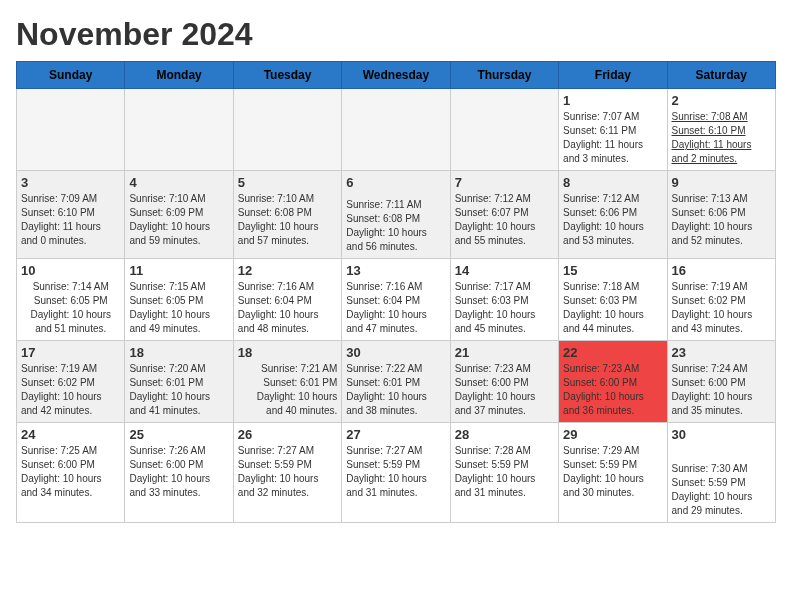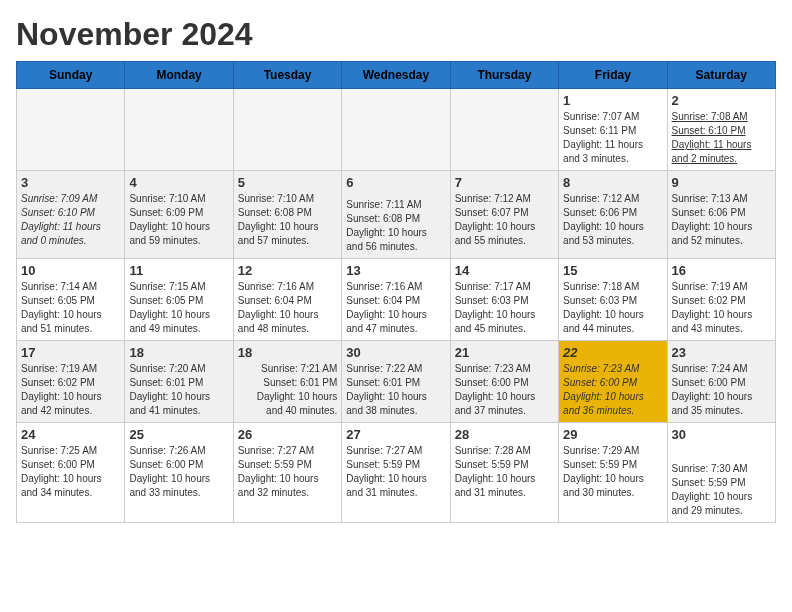--- a/index.html
+++ b/index.html
@@ -118,21 +118,21 @@
           <div class="day-number">2</div>
           <div class="day-info" style="white-space: pre-wrap; text-decoration: underline;">Sunrise: 7:08 AM
 Sunset: 6:10 PM
 Daylight: 11 hours
 and 2 minutes.</div>
         </td>
       </tr>
       <tr>
         <td style="background: rgb(240, 240, 240);">
           <div class="day-number">3</div>
-          <div class="day-info" style="white-space: pre-wrap; font-style: italic;">Sunrise: 7:09 AM
+          <div class="day-info" style="white-space: pre-wrap;">Sunrise: 7:09 AM
 Sunset: 6:10 PM
 Daylight: 11 hours
 and 0 minutes.</div>
         </td>
         <td style="background: rgb(240, 240, 240);">
           <div class="day-number">4</div>
           <div class="day-info" style="white-space: pre-wrap;">Sunrise: 7:10 AM
 Sunset: 6:09 PM
 Daylight: 10 hours
 and 59 minutes.</div>
@@ -169,21 +169,21 @@
           <div class="day-number">9</div>
           <div class="day-info" style="white-space: pre-wrap;">Sunrise: 7:13 AM
 Sunset: 6:06 PM
 Daylight: 10 hours
 and 52 minutes.</div>
         </td>
       </tr>
       <tr>
         <td>
           <div class="day-number">10</div>
-          <div class="day-info" style="white-space: pre-wrap;">Sunrise: 7:14 AM
+          <div class="day-info" style="white-space: pre-wrap; text-align: center;">Sunrise: 7:14 AM
 Sunset: 6:05 PM
 Daylight: 10 hours
 and 51 minutes.</div>
         </td>
         <td>
           <div class="day-number">11</div>
           <div class="day-info" style="white-space: pre-wrap;">Sunrise: 7:15 AM
 Sunset: 6:05 PM
 Daylight: 10 hours
 and 49 minutes.</div>
@@ -253,21 +253,21 @@
 Daylight: 10 hours
 and 38 minutes.</div>
         </td>
         <td style="background: rgb(240, 240, 240);">
           <div class="day-number">21</div>
           <div class="day-info" style="white-space: pre-wrap;">Sunrise: 7:23 AM
 Sunset: 6:00 PM
 Daylight: 10 hours
 and 37 minutes.</div>
         </td>
-        <td style="background: #eab308; font-style: italic;">
+        <td style="background: #ef4444;">
           <div class="day-number">22</div>
           <div class="day-info" style="white-space: pre-wrap;">Sunrise: 7:23 AM
 Sunset: 6:00 PM
 Daylight: 10 hours
 and 36 minutes.</div>
         </td>
         <td style="background: rgb(240, 240, 240);">
           <div class="day-number">23</div>
           <div class="day-info" style="white-space: pre-wrap;">Sunrise: 7:24 AM
 Sunset: 6:00 PM

